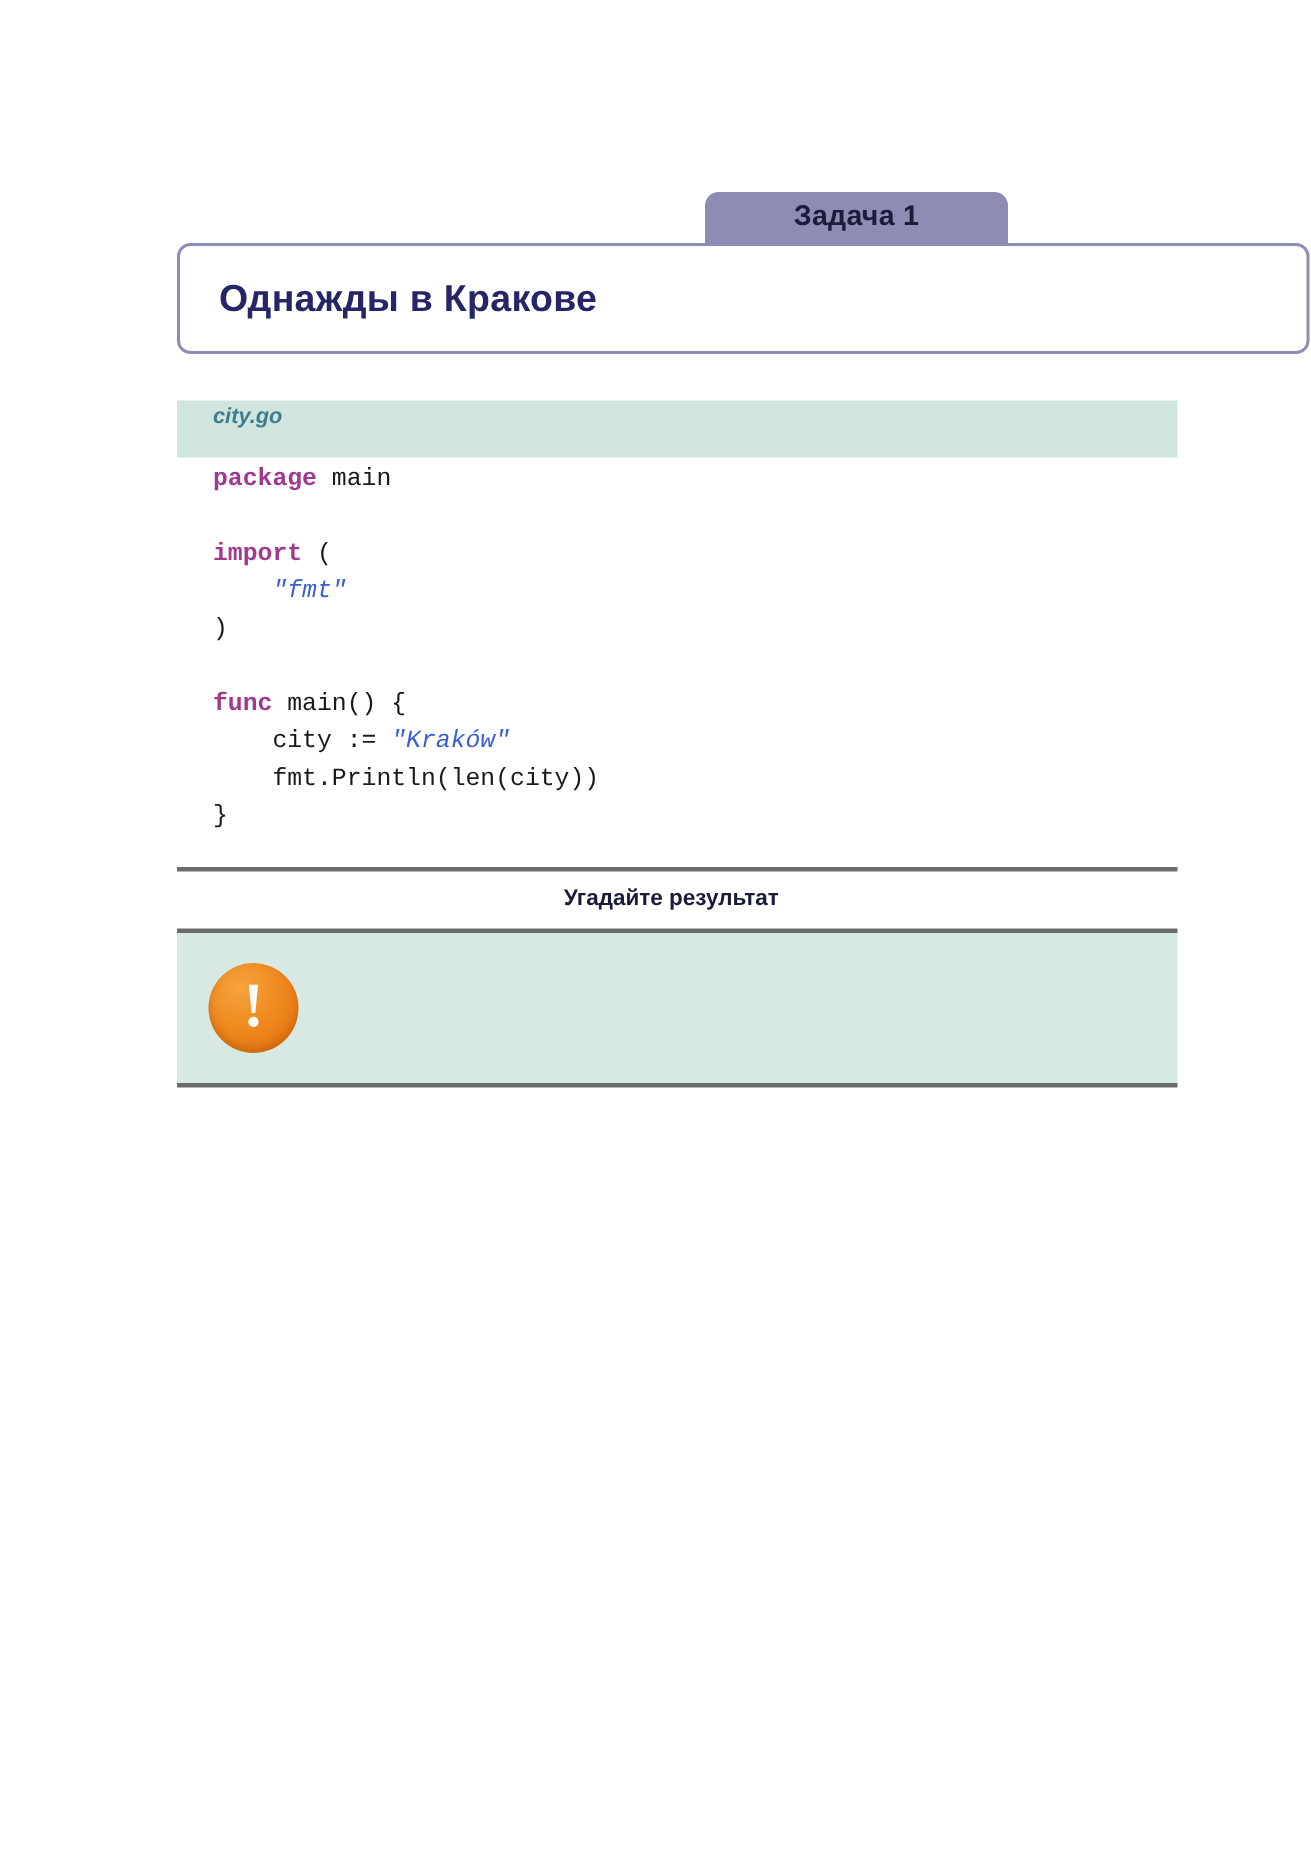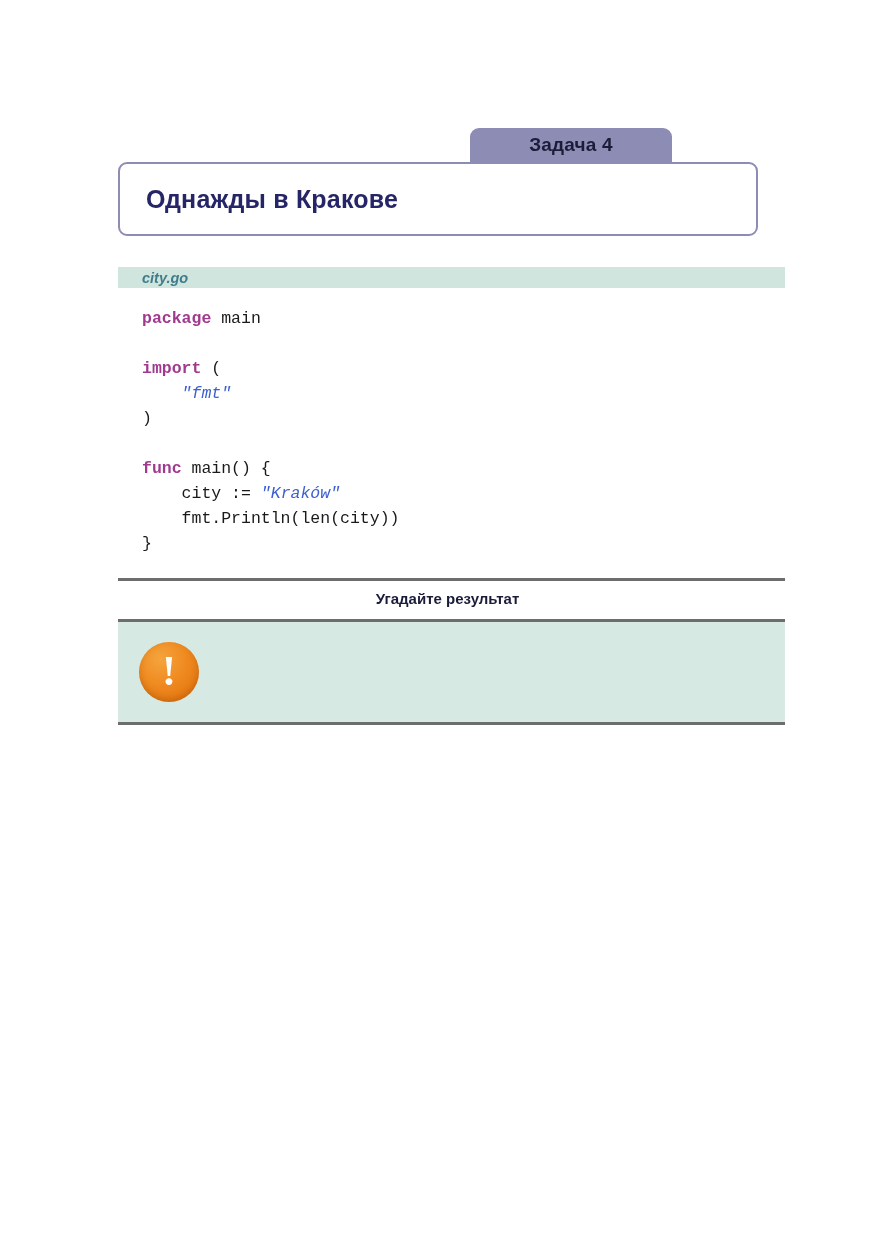--- a/index.html
+++ b/index.html
@@ -44,21 +44,21 @@
     font-size: 19px;
     font-weight: bold;
     letter-spacing: 0.2px;
   }
 
   
   .title-box {
     position: absolute;
     left: 118px;
     top: 162px;
-    width: 640px;
+    width: 755px;
     height: 74px;
     background: #ffffff;
     border: 2.5px solid #8d8cb5;
     border-radius: 9px;
     box-sizing: border-box;
   }
   .title-text {
     position: absolute;
     left: 26px;
     top: 21px;
@@ -67,21 +67,21 @@
     color: #252567;
     letter-spacing: 0.2px;
   }
 
   
   .file-bar {
     position: absolute;
     left: 118px;
     top: 267px;
     width: 667px;
-    height: 21px;
+    height: 38px;
     background: #cfe5dd;
   }
   .file-name {
     position: absolute;
     left: 24px;
     top: 3px;
     font-size: 14.5px;
     font-weight: bold;
     font-style: italic;
     color: #3f7d8c;
@@ -166,21 +166,21 @@
     font-weight: bold;
     color: #ffffff;
   }
 </style>
 </head>
 <body>
 
 <div class="page">
 
   <div class="task-tab">
-    <div class="task-tab-label">Задача 4</div>
+    <div class="task-tab-label">Задача 1</div>
   </div>
 
   <div class="title-box">
     <div class="title-text">Однажды в Кракове</div>
   </div>
 
   <div class="file-bar">
     <div class="file-name">city.go</div>
   </div>
 

